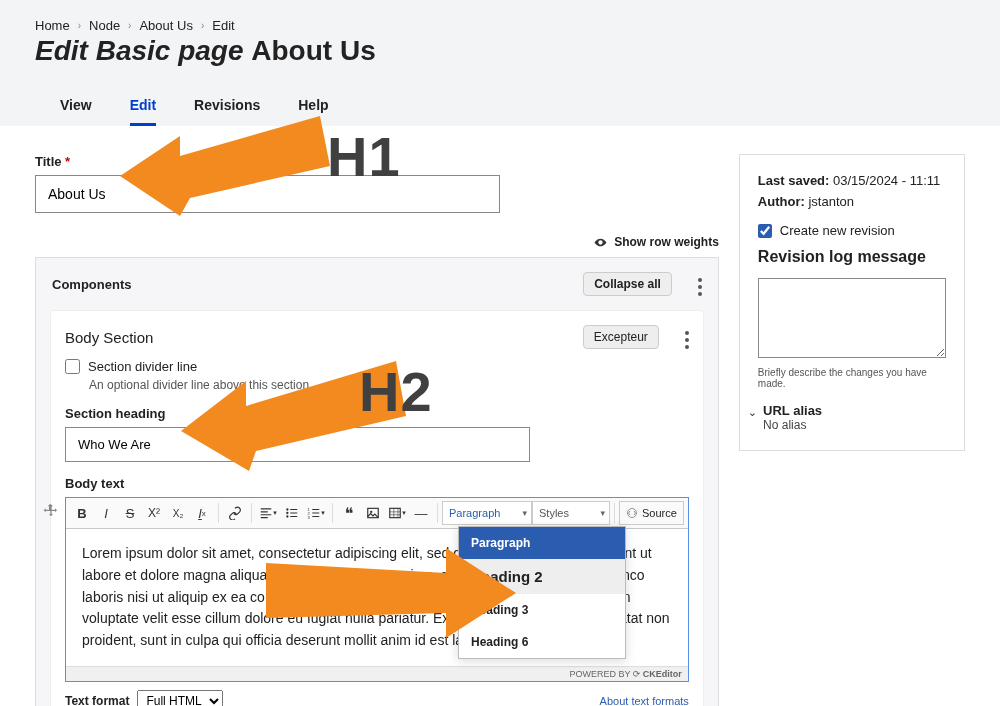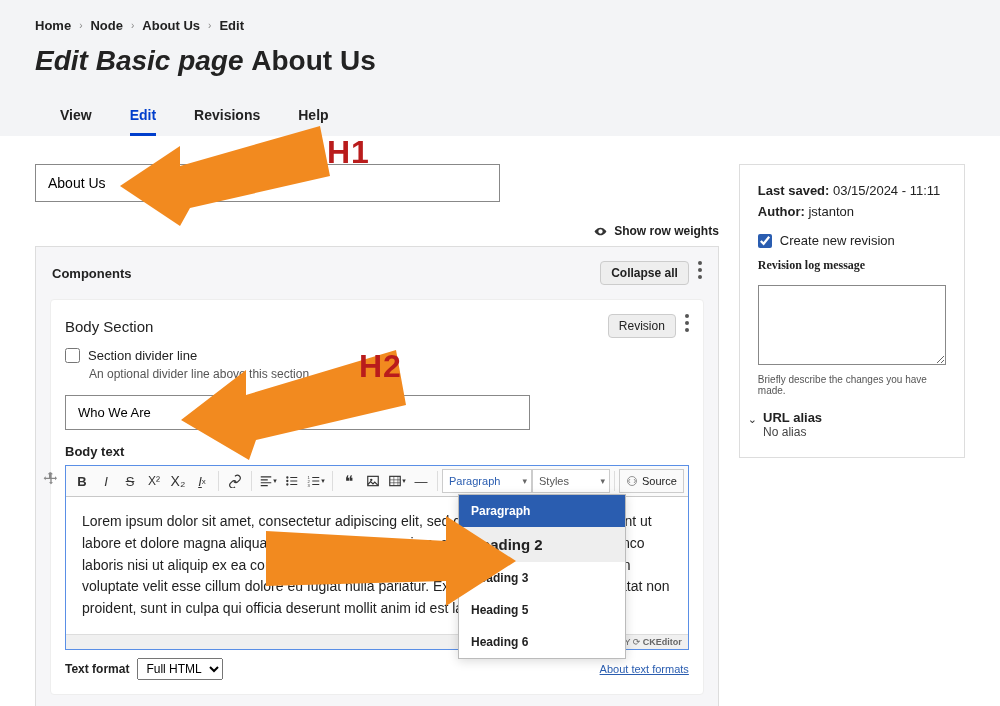--- a/index.html
+++ b/index.html
@@ -1,42 +1,42 @@
 <!DOCTYPE html>
 <html><head>
 <meta charset="utf-8">
 <style>
   * { box-sizing: border-box; margin: 0; padding: 0; }
   body { font-family: -apple-system, BlinkMacSystemFont, "Segoe UI", Arial, sans-serif; font-size: 13px; color: #222; background: #fff; }
   
   .top-header { background: #f3f4f6; padding: 18px 35px 0 35px; }
   .breadcrumb { font-size: 13px; display: flex; align-items: center; gap: 8px; }
   .breadcrumb span.sep { color: #888; font-size: 10px; }
-  .breadcrumb a { color: #222; text-decoration: none; font-weight: 700; }
-  .page-title { margin-top: 12px; font-size: 28px; font-weight: 400; }
+  .breadcrumb a { color: #222; text-decoration: none; font-weight: 400; }
+  .page-title { margin-top: 2px; font-size: 28px; font-weight: 400; }
   .page-title em { font-style: italic; font-weight: 800; }
   .page-title b { font-weight: 800; }
   .tabs { display: flex; gap: 38px; margin-top: 20px; padding-left: 25px; }
   .tab { padding: 10px 0; font-weight: 700; font-size: 14px; color: #222; cursor: pointer; }
   .tab.active { color: #003ecc; border-bottom: 3px solid #003ecc; }
 
   .main-wrap { display: flex; gap: 20px; padding: 28px 35px; align-items: flex-start; }
   .main-col { flex: 1; position: relative; }
   .side-col { width: 255px; border: 1px solid #ddd; padding: 18px; background: #fff; }
 
   label.field-label { font-size: 13px; font-weight: 700; display: block; margin-bottom: 6px; }
   .req { color: #c00; }
   .text-input { width: 465px; padding: 10px 12px; font-size: 14px; border: 1px solid #888; }
   
   .row-weights { text-align: right; font-size: 12px; font-weight: 700; margin-top: 22px; padding-right: 0; width: 100%; }
   .row-weights-eye { display:inline-block; width:13px; height:13px; vertical-align:middle; margin-right:4px; }
   
   .panel { border: 1px solid #ddd; background: #f6f6f8; margin-top: 8px; padding: 0; width: 100%; }
   .panel-head { display: flex; align-items: center; justify-content: space-between; padding: 14px 16px; font-weight: 700; }
-  .panel-actions { display: flex; align-items: flex-start; gap: 9px; }
+  .panel-actions { display: flex; align-items: flex-end; gap: 26px; }
   .btn-pill { background: #eee; border: 1px solid #ccc; padding: 4px 10px; border-radius: 4px; font-size: 12px; cursor: pointer; }
   .kebab { width: 4px; height: 18px; display: flex; flex-direction: column; justify-content: space-between; cursor: pointer; }
   .kebab span { width: 4px; height: 4px; background: #555; border-radius: 50%; }
 
   .subpanel { background: #fff; margin: 0 14px 14px 14px; padding: 14px; border: 1px solid #eee; border-radius: 4px; }
   .subhead { display: flex; justify-content: space-between; align-items: center; margin-bottom: 10px; }
   .subhead-title { font-size: 15px; }
   .checkbox-row { display: flex; align-items: center; gap: 8px; margin-top: 4px; }
   .checkbox-row input { width: 15px; height: 15px; }
   .helper { font-size: 12px; color: #555; margin-top: 4px; margin-left: 24px; }
@@ -77,21 +77,21 @@
   .rev-check input { width: 14px; height: 14px; accent-color: #2a5db0; }
   .rev-log { width: 100%; height: 80px; border: 1px solid #888; margin-top: 6px; }
   .side-help { font-size: 10px; color: #555; margin-top: 6px; }
   .url-alias-row { display: flex; align-items: flex-start; gap: 6px; margin-top: 14px; margin-left: -10px;}
   .url-alias-chev { font-size: 11px; color: #333; padding-top: 3px; cursor: pointer;}
   .url-alias-text .t { font-weight: 700; font-size: 13px; }
   .url-alias-text .s { font-size: 12px; color: #444; }
 
   
   .arrow { position: absolute; z-index: 30; pointer-events: none; }
-  .arrow-label { position: absolute; font-size: 32px; font-weight: 800; color: #b91c1c; z-index: 31; pointer-events: none; letter-spacing: 1px;}
+  .arrow-label { position: absolute; font-size: 56px; font-weight: 800; color: #404040; z-index: 31; pointer-events: none; letter-spacing: 1px;}
 </style>
 </head>
 <body>
 
 <div class="top-header">
   <div class="breadcrumb">
     <a href="#">Home</a>
     <span class="sep">›</span>
     <a href="#">Node</a>
     <span class="sep">›</span>
@@ -112,20 +112,23 @@
 
 <div class="main-wrap">
   <div class="main-col">
 
     
     <svg class="arrow" style="top:-48px; left:85px;" width="220" height="110" viewBox="0 0 220 110">
       <polygon points="0,70 60,30 60,50 200,10 210,60 70,92 60,110" fill="#f28a1f"></polygon>
     </svg>
     <div class="arrow-label" style="top:-30px; left:292px;">H1</div>
 
+    <label class="field-label">
+      <span>Title</span><span class="req"> *</span>
+    </label>
     <input type="text" class="text-input" value="About Us" style="">
 
     <div class="row-weights">
       <svg class="row-weights-eye" viewBox="0 0 24 24">
           <path d="M12 5c-7 0-11 7-11 7s4 7 11 7 11-7 11-7-4-7-11-7zm0 11a4 4 0 110-8 4 4 0 010 8z" fill="#333"></path>
         </svg>
       <span>Show row weights</span>
     </div>
 
     <div class="panel">
@@ -138,41 +141,42 @@
               <span></span>
               <span></span>
             </div>
         </div>
       </div>
 
       <div class="subpanel" style="position:relative;">
         <div class="subhead">
           <span class="subhead-title">Body Section</span>
           <div class="panel-actions">
-            <div class="btn-pill">Revision</div>
+            <div class="btn-pill">Excepteur</div>
             <div class="kebab">
                 <span></span>
                 <span></span>
                 <span></span>
               </div>
           </div>
         </div>
 
         <div class="checkbox-row">
           <input type="checkbox" style="">
           <span>Section divider line</span>
         </div>
         <div class="helper">An optional divider line above this section.</div>
 
         <svg class="arrow" style="top:40px; left:130px;" width="230" height="120" viewBox="0 0 230 120">
           <polygon points="0,80 65,30 65,55 215,10 225,65 75,100 68,120" fill="#f28a1f"></polygon>
         </svg>
         <div class="arrow-label" style="top:48px; left:308px;">H2</div>
 
         <div class="sub-inner">
+          <label class="field-label">Section heading</label>
           <input type="text" class="small-input" value="Who We Are" style="">
         </div>
 
         <div class="sub-inner">
           <label class="field-label">Body text</label>
           <div style="position:relative;">
             <div class="drag-handle" style="top:6px;">
               <svg width="16" height="16" viewBox="0 0 24 24">
                   <path d="M12 2l3 3h-2v5h5V8l3 3-3 3v-2h-5v5h2l-3 3-3-3h2v-5H4v2l-3-3 3-3v2h5V5H7l3-3z" fill="#888"></path>
                 </svg>
@@ -182,21 +186,21 @@
                 <div class="tb-btn">
                     <b>B</b>
                   </div>
                 <div class="tb-btn">
                     <i>I</i>
                   </div>
                 <div class="tb-btn">
                     <s>S</s>
                   </div>
                 <div class="tb-btn" style="font-size:12px;">X²</div>
-                <div class="tb-btn" style="font-size:14px;">X₂</div>
+                <div class="tb-btn" style="font-size:10px;">X₂</div>
                 <div class="tb-btn">
                     <i style="text-decoration:underline;">I</i>
                     <sub style="font-size:8px;">x</sub>
                   </div>
                 <div class="tb-sep"></div>
                 <div class="tb-btn">
                     <svg width="14" height="14" viewBox="0 0 24 24">
                       <path d="M10 13a5 5 0 007 0l3-3a5 5 0 00-7-7l-1 1m2 9a5 5 0 00-7 0l-3 3a5 5 0 007 7l1-1" stroke="#333" stroke-width="2" fill="none"></path>
                     </svg>
                   </div>
@@ -261,21 +265,20 @@
               </div>
               <div class="editor-body">Lorem ipsum dolor sit amet, consectetur adipiscing elit, sed do eiusmod tempor incididunt ut labore et dolore magna aliqua. Ut enim ad minim veniam, quis nostrud exercitation ullamco laboris nisi ut aliquip ex ea commodo consequat. Duis aute irure dolor in reprehenderit in voluptate velit esse cillum dolore eu fugiat nulla pariatur. Excepteur sint occaecat cupidatat non proident, sunt in culpa qui officia deserunt mollit anim id est laborum.</div>
               <div class="editor-footer">
                 <span>POWERED BY</span> ⟳ <b>CKEditor</b>
               </div>
 
               <div class="heading-dropdown">
                 <div class="hd-item sel">Paragraph</div>
                 <div class="hd-item hov">Heading 2</div>
                 <div class="hd-item">Heading 3</div>
-                <div class="hd-item">Heading 5</div>
                 <div class="hd-item">Heading 6</div>
               </div>
 
               <svg class="arrow" style="top:40px; left:200px;" width="250" height="110" viewBox="0 0 250 110">
                 <polygon points="250,55 180,10 180,35 0,25 0,80 180,75 180,100" fill="#f28a1f"></polygon>
               </svg>
 
             </div>
           </div>
           <div class="under-editor">
@@ -293,21 +296,21 @@
     </div>
   </div>
 
   <div class="side-col">
     <div class="side-row"><b>Last saved:</b> <span>03/15/2024 - 11:11</span></div>
     <div class="side-row"><b>Author:</b> <span>jstanton</span></div>
     <div class="rev-check">
       <input type="checkbox" checked="" style="">
       <span>Create new revision</span>
     </div>
-    <label class="field-label" style="font-size:12px;font-family:Liberation Serif, serif;">Revision log message</label>
+    <label class="field-label" style="font-size:16px;">Revision log message</label>
     <textarea class="rev-log" style=""></textarea>
     <div class="side-help">Briefly describe the changes you have made.</div>
     <div class="url-alias-row">
       <div class="url-alias-chev">⌄</div>
       <div class="url-alias-text">
         <div class="t">URL alias</div>
         <div class="s">No alias</div>
       </div>
     </div>
   </div>

